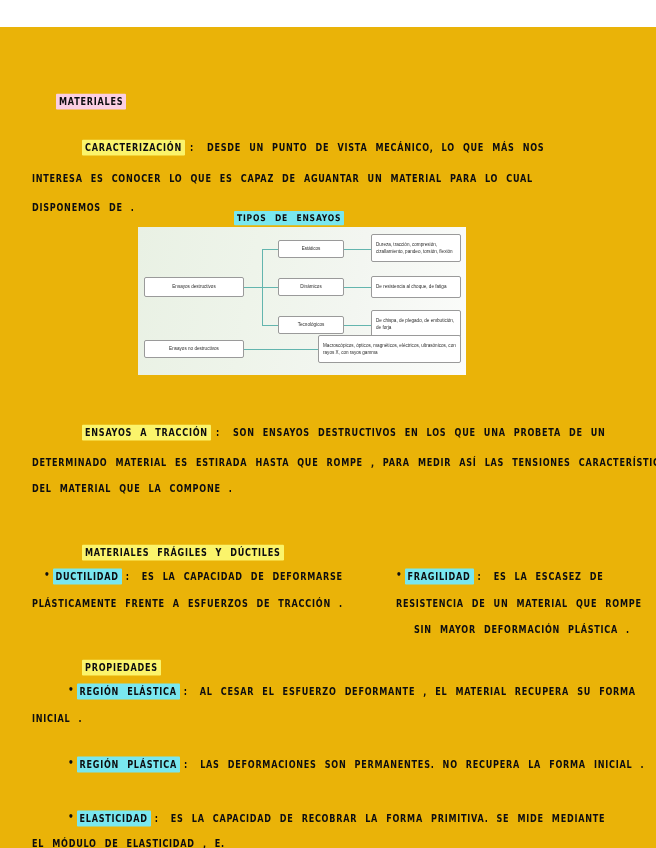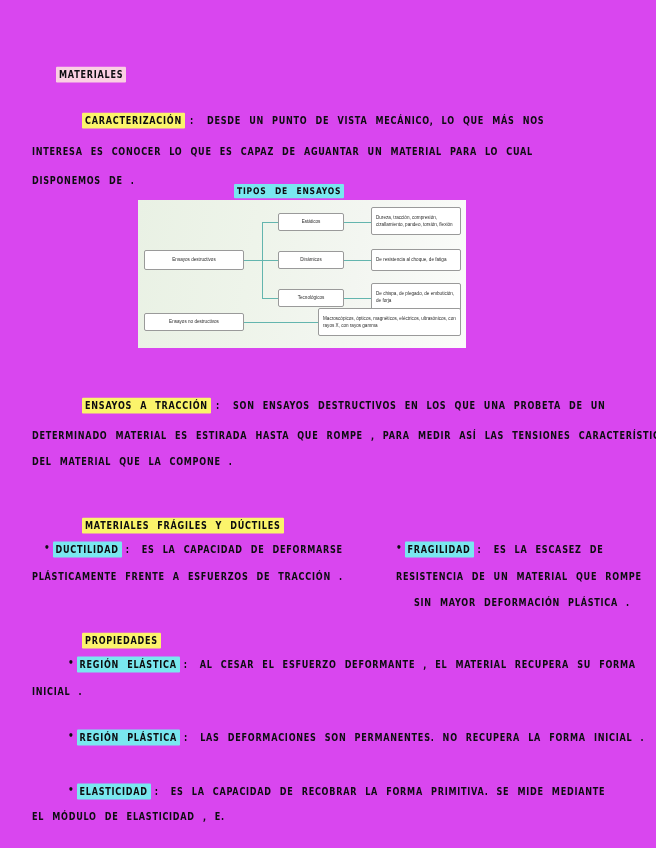--- a/index.html
+++ b/index.html
@@ -13,21 +13,22 @@
     height: 848px;
     position: relative;
     overflow: hidden;
     font-family: "Liberation Sans", sans-serif;
     color: #111111;
   }
 
   .page {
     position: absolute;
     inset: 0;
-    background: #d946ef;
+    background: #eab308;
+    margin-top: 27px;
   }
 
   
   .hw {
     font-family: "DejaVu Sans", sans-serif;
     font-weight: 700;
     font-size: 8.1px;
     letter-spacing: 0.75px;
     word-spacing: 4.5px;
     color: #0d0d10;

